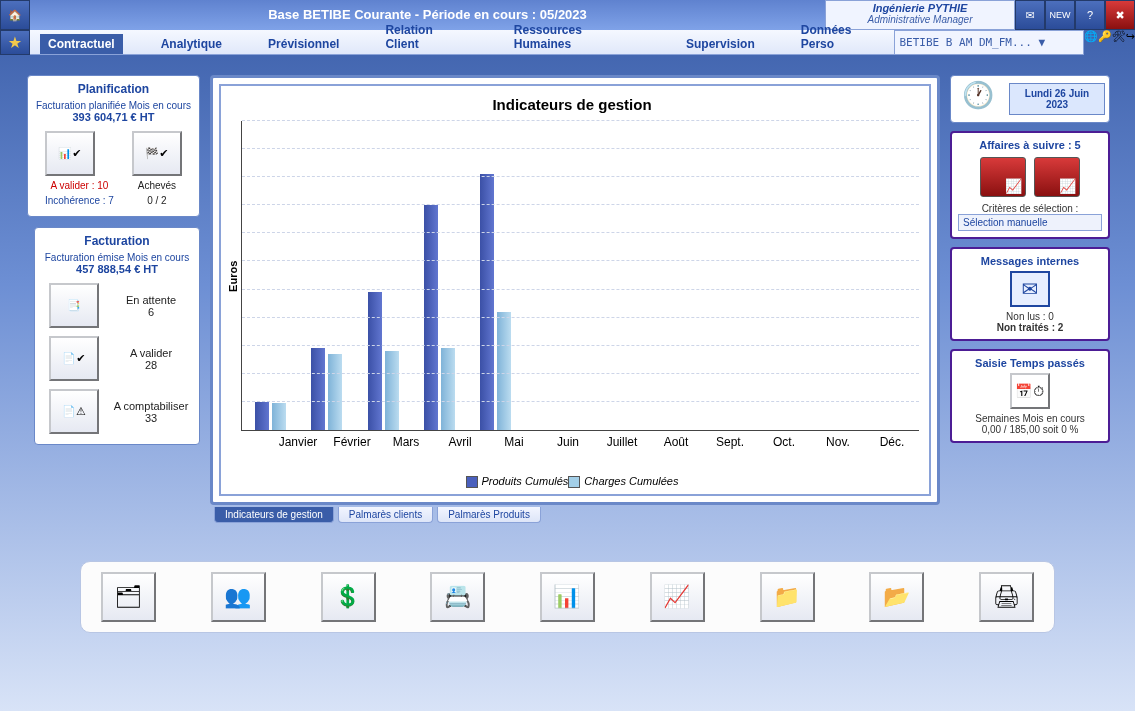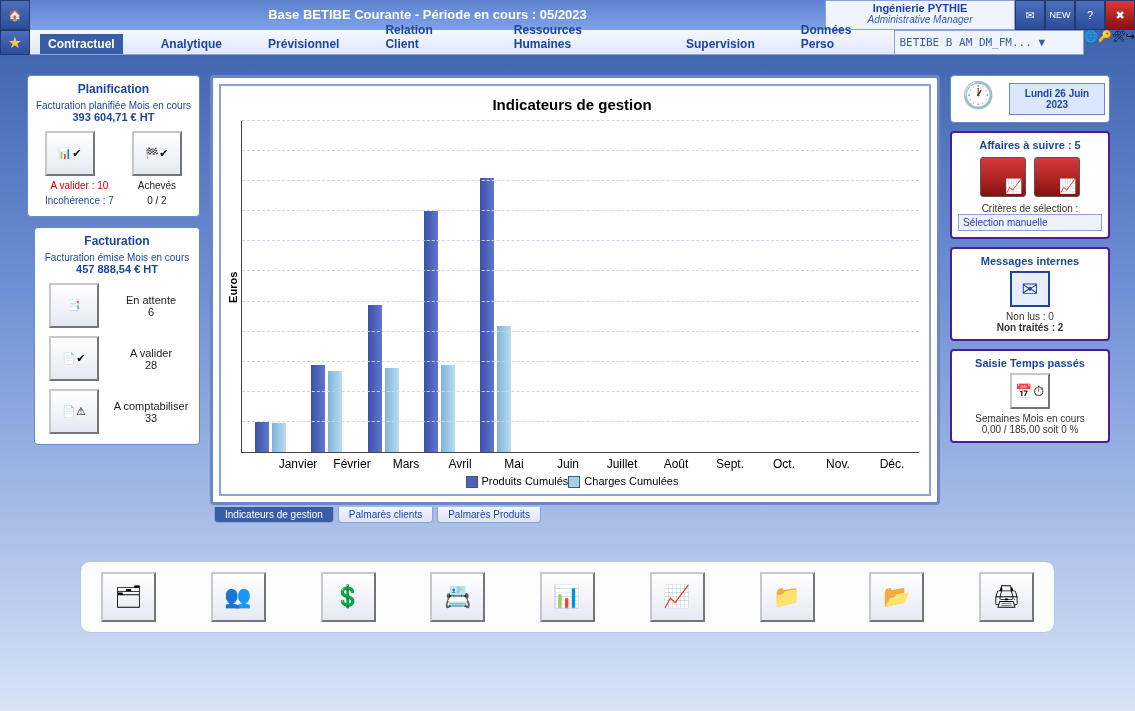--- a/index.html
+++ b/index.html
@@ -38,21 +38,21 @@
   }
   .topbar .userbox {
     width: 190px;
     background:#f0f4ff;
     color:#1e46a0;
     text-align:center;
     padding:1px 4px;
     font-size:11px;
     border:1px solid #8aa2d8;
   }
-  .topbar .userbox .org { font-weight:bold; }
+  .topbar .userbox .org { font-weight:bold;font-style:italic; }
   .topbar .userbox .role { font-style:italic; color:#3a5da8; font-size:10px;}
   .topbar .sysicons-right { display:flex; }
   .second-row {
     display:flex; height:25px;
   }
   .second-row .star {
     width:30px; height:25px;
     border:1px solid #233a6a;
     background: linear-gradient(#4c6fbd,#2b4c99);
     color:#f2c94c;
@@ -154,21 +154,21 @@
     border-bottom:1px solid #444;
   }
   .plot .grid { position:absolute; left:0; right:0; border-top:1px dashed #cdd5e8; }
   .bars { position:absolute; left:0; right:0; bottom:0; top:0; display:flex; }
   .monthslot { flex:1; display:flex; align-items:flex-end; justify-content:center; gap:3px; }
   .bar { width:14px; }
   .bar.s0 { background: linear-gradient(90deg,#3b50a6,#6176d0); }
   .bar.s1 { background: linear-gradient(90deg,#7fb3d8,#bbdcf0); }
   .xaxis { display:flex; font-size:12px; margin-left:46px; margin-top:4px; }
   .xaxis div { flex:1; text-align:center; }
-  .legend { display:flex; justify-content:center; margin-top:4px; font-size:11px; }
+  .legend { display:flex; justify-content:center; margin-top:26px; font-size:11px;font-style:italic; }
   .legend .swatch { display:inline-block; width:12px; height:12px; margin-right:4px; vertical-align:middle; border:1px solid #555;}
   .legend .swatch.s0 { background:#4a60bd; }
   .legend .swatch.s1 { background:#a3cfe8; }
   .chart-tabs { display:flex; gap:4px; margin-top:2px; padding-left:4px;}
   .chart-tabs .ctab { background:linear-gradient(#f2f5ff,#dde5f8); border:1px solid #8aa2d8; border-top:none; padding:2px 10px; font-size:10px; color:#1e46a0; border-radius:0 0 4px 4px;}
   .chart-tabs .ctab.active { background:#3a5da8; color:#fff; }
 
   .right-col { width:160px; display:flex; flex-direction:column; gap:8px; }
   .datebox { display:flex; gap:6px; align-items:center; background:#fff; border:1px solid #6a88c8; border-radius:4px; padding:4px;}
   .clock { width:50px; height:38px; font-size:26px; text-align:center; color:#1e46a0;}

